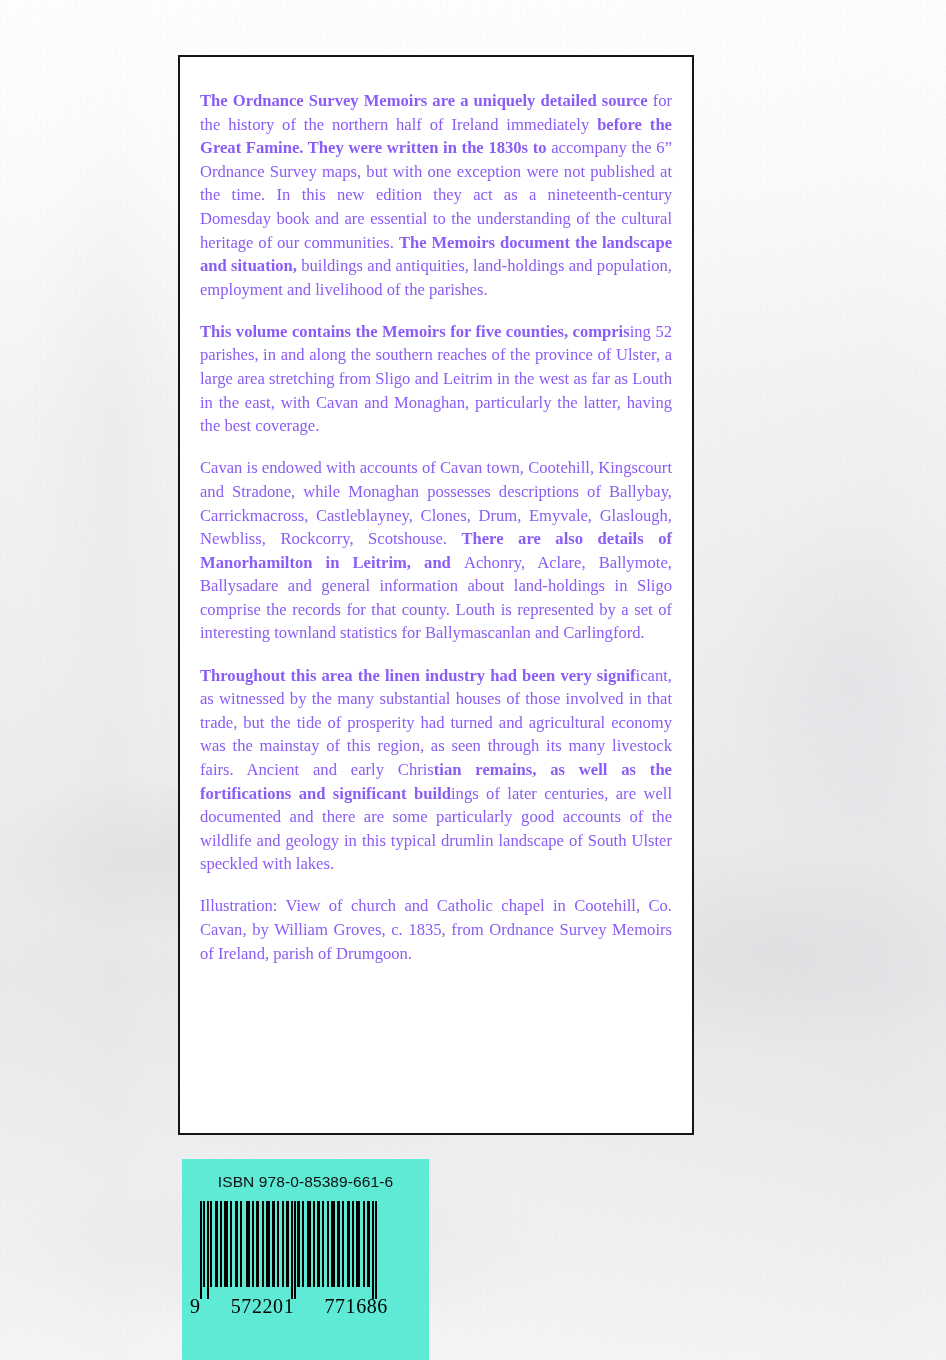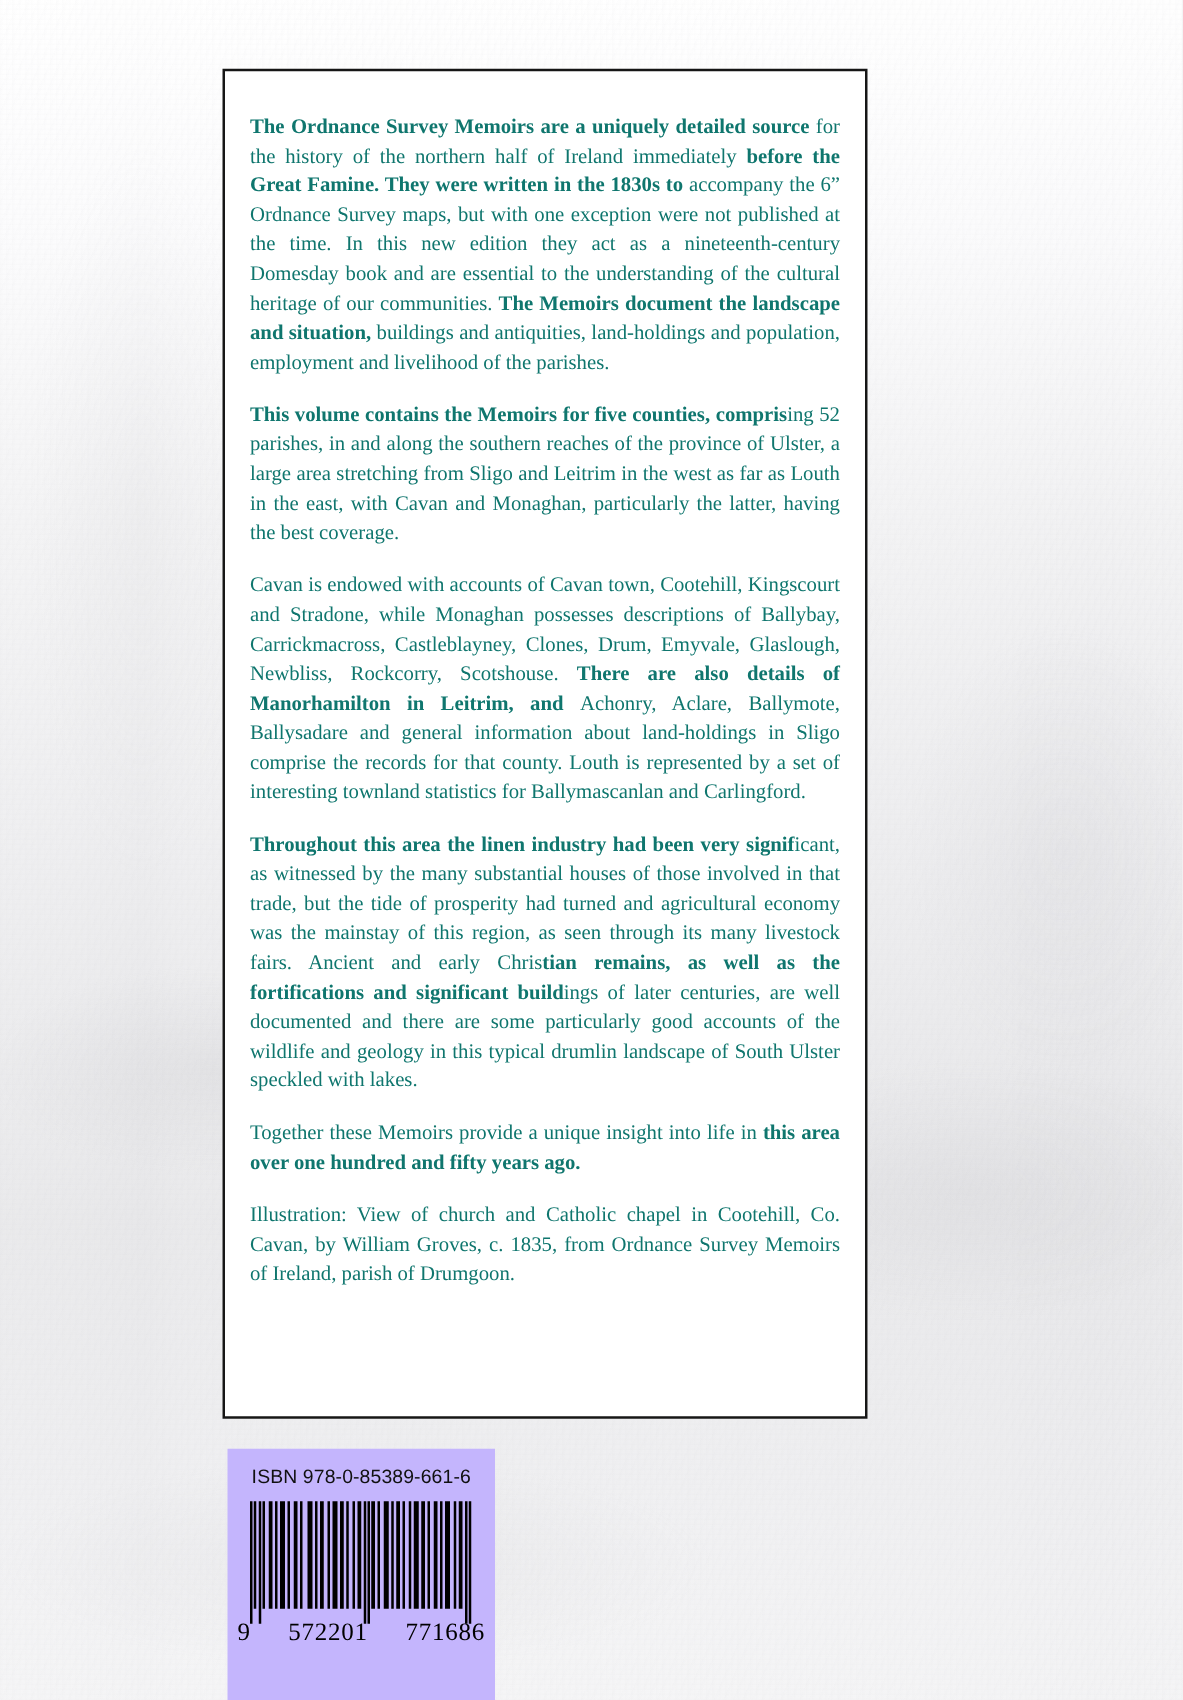--- a/index.html
+++ b/index.html
@@ -74,38 +74,39 @@
     height: 1080px;
     box-sizing: border-box;
     background: #ffffff;
     border: 2px solid #161616;
     padding: 32px 20px 20px 20px;
   }
   .blurb-text {
     font-family: "Liberation Serif", serif;
     font-size: 16.6px;
     line-height: 23.6px;
-    color: #0f766e;
+    color: #8b5cf6;
     text-align: justify;
     text-justify: inter-word;
     margin: 0 0 18.5px 0;
     -webkit-hyphens: manual;
     hyphens: manual;
   }
   .blurb-text:last-child { margin-bottom: 0; }
   .bt-strong { font-weight: bold; }
 
   
   #isbn-block {
     position: absolute;
     left: 182px;
     top: 1159px;
     width: 214px;
     height: 201px;
-    background: #c4b5fd;
+    background: #5eead4;
+    padding-left: 33px;
   }
   #isbn-number {
     position: absolute;
     left: 0;
     right: 0;
     top: 14px;
     text-align: center;
     font-family: "Liberation Sans", sans-serif;
     font-size: 15.5px;
     letter-spacing: 0.1px;
@@ -153,21 +154,20 @@
   <div id="cover-bg-texture"></div>
   <div id="cover-bg-grain"></div>
 </div>
 
 <div id="blurb-panel">
   <div id="blurb-paragraphs">
       <p class="blurb-text"><span class="bt-strong">The Ordnance Survey Memoirs are a uniquely detailed source </span><span>for the history of the northern half of Ireland immediately </span><span class="bt-strong">before the Great Famine. They were written in the 1830s to </span><span>accompany the 6” Ordnance Survey maps, but with one exception were not published at the time. In this new edition they act as a nineteenth-century Domesday book and are essential to the understanding of the cultural heritage of our commu­nities. </span><span class="bt-strong">The Memoirs document the landscape and situation, </span><span>buildings and antiquities, land-holdings and population, employment and livelihood of the parishes.</span></p>
       <p class="blurb-text"><span class="bt-strong">This volume contains the Memoirs for five counties, compris­</span><span>ing 52 parishes, in and along the southern reaches of the province of Ulster, a large area stretching from Sligo and Leitrim in the west as far as Louth in the east, with Cavan and Monaghan, particularly the latter, having the best coverage.</span></p>
       <p class="blurb-text"><span>Cavan is endowed with accounts of Cavan town, Cootehill, Kingscourt and Stradone, while Monaghan possesses descriptions of Ballybay, Carrickmacross, Castleblayney, Clones, Drum, Emyvale, Glaslough, Newbliss, Rockcorry, Scotshouse. </span><span class="bt-strong">There are also details of Manorhamilton in Leitrim, and </span><span>Achonry, Aclare, Ballymote, Ballysadare and general information about land-holdings in Sligo comprise the records for that county. Louth is represented by a set of interesting townland statistics for Ballymascanlan and Carlingford.</span></p>
       <p class="blurb-text"><span class="bt-strong">Throughout this area the linen industry had been very signif­</span><span>icant, as witnessed by the many substantial houses of those involved in that trade, but the tide of prosperity had turned and agricultural economy was the mainstay of this region, as seen through its many livestock fairs. Ancient and early Chris­</span><span class="bt-strong">tian remains, as well as the fortifications and significant build­</span><span>ings of later centuries, are well documented and there are some particularly good accounts of the wildlife and geology in this typical drumlin landscape of South Ulster speckled with lakes.</span></p>
-      <p class="blurb-text"><span>Together these Memoirs provide a unique insight into life in </span><span class="bt-strong">this area over one hundred and fifty years ago.</span></p>
       <p class="blurb-text"><span>Illustration: View of church and Catholic chapel in Cootehill, Co. Cavan, by William Groves, c. 1835, from Ordnance Survey Memoirs of Ireland, parish of Drumgoon.</span></p>
     </div>
 </div>
 
 <div id="isbn-block">
   <div id="isbn-number">ISBN 978-0-85389-661-6</div>
   <div id="barcode">
     <div id="barcode-bars">
         <div class="bar guard" style="width: 2px; margin-right: 1px;"></div>
         <div class="bar" style="width: 2px; margin-right: 2px;"></div>

